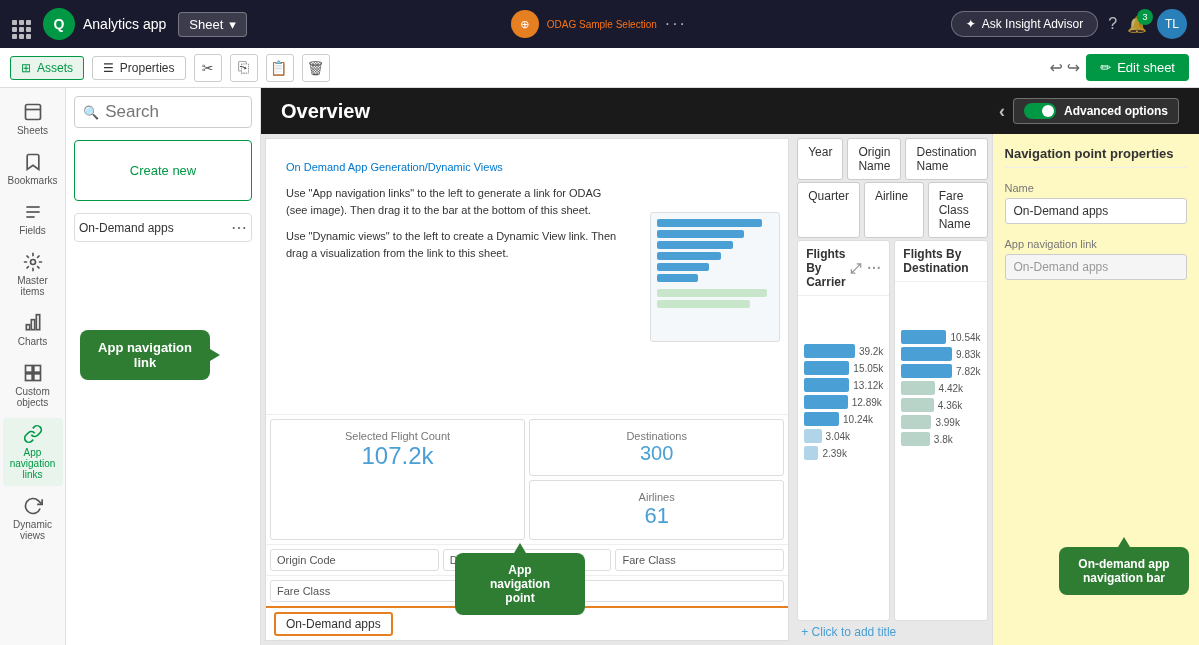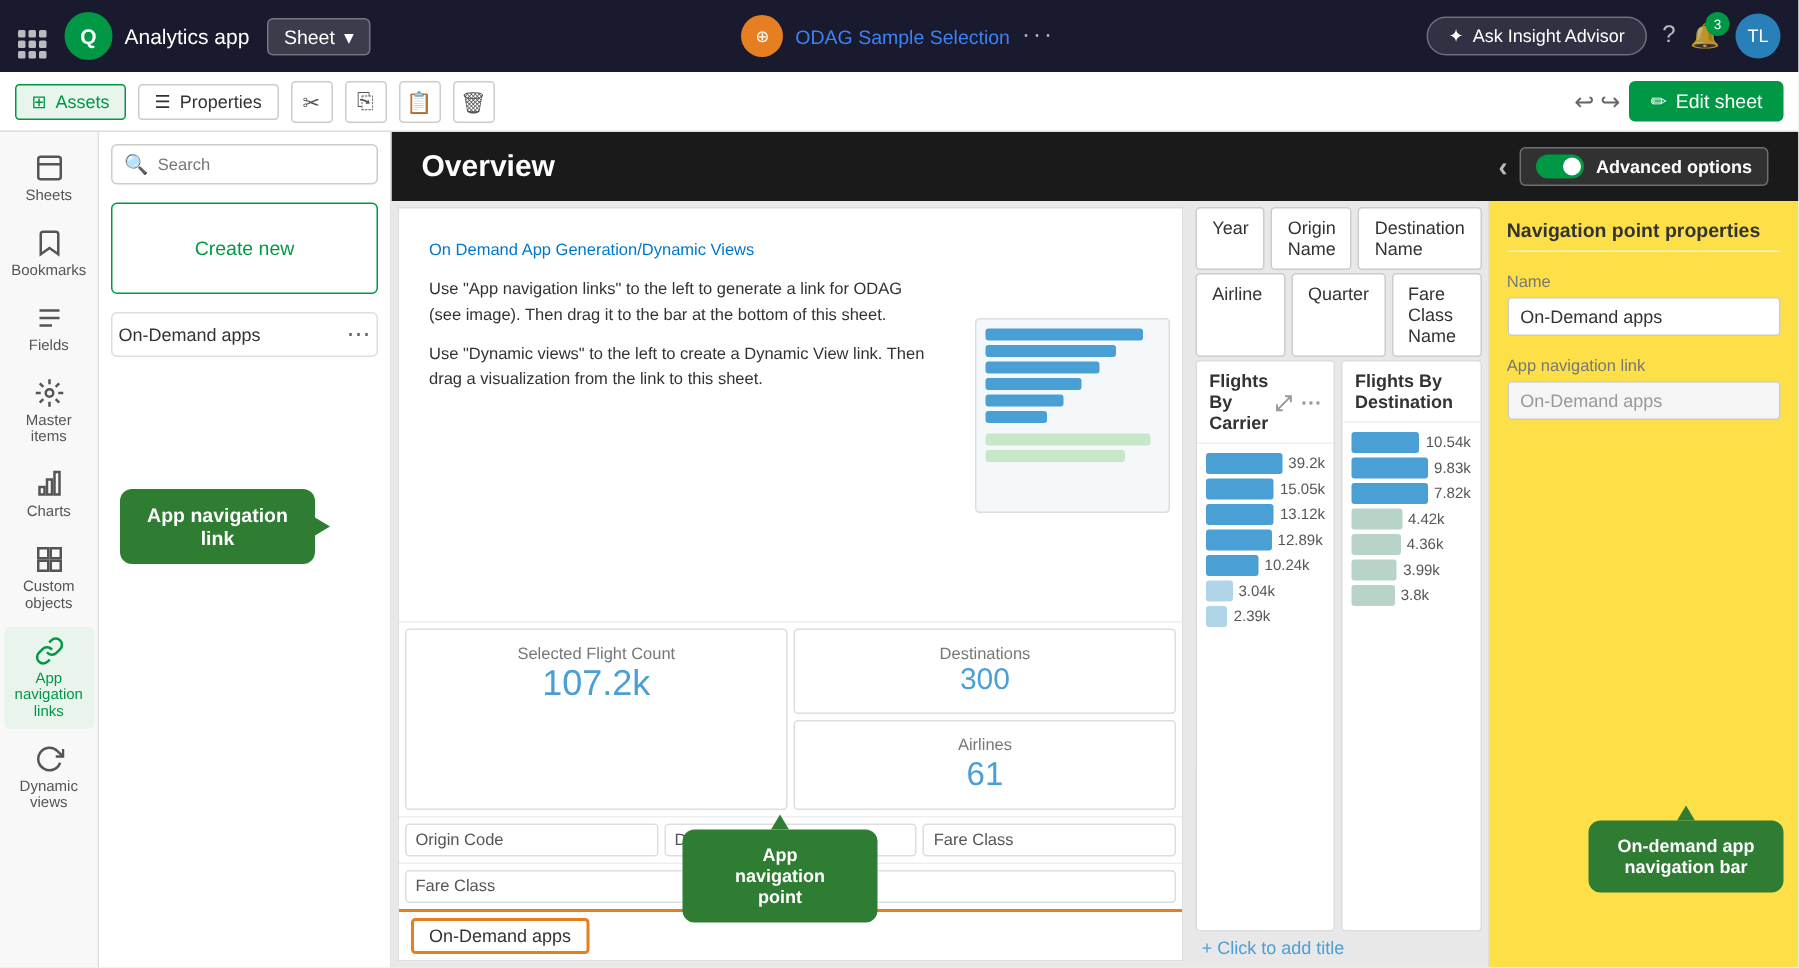--- a/index.html
+++ b/index.html
@@ -60,22 +60,22 @@
       height: 28px;
       background: #e67e22;
       border-radius: 50%;
       display: flex;
       align-items: center;
       justify-content: center;
       color: white;
       font-size: 11px;
     }
     .odag-label {
-      color: #3b82f6;
-      font-size: 13px;
+      color: #f97316;
+      font-size: 10px;
     }
     .topbar-right {
       display: flex;
       align-items: center;
       gap: 10px;
       margin-left: auto;
     }
     .insight-btn {
       background: rgba(255,255,255,0.1);
       border: 1px solid rgba(255,255,255,0.3);
@@ -230,21 +230,21 @@
       display: flex;
       align-items: center;
       border: 1px solid #ccc;
       border-radius: 4px;
       padding: 5px 8px;
       gap: 6px;
     }
     .search-box input {
       border: none;
       outline: none;
-      font-size: 11px;
+      font-size: 17px;
       width: 100%;
     }
     .create-new-btn {
       margin: 4px 8px;
       background: white;
       border: 1px solid #009845;
       border-radius: 4px;
       color: #009845;
       font-size: 13px;
       padding: 22px;
@@ -438,20 +438,21 @@
       gap: 6px;
       color: #999;
       font-size: 14px;
     }
     .chart-body {
       flex: 1;
       padding: 6px;
       display: flex;
       flex-direction: column;
       gap: 3px;
+      margin-top: 42px;
     }
     .chart-bar-row {
       display: flex;
       align-items: center;
       gap: 4px;
     }
     .chart-bar {
       height: 14px;
       background: #4a9fd5;
       border-radius: 2px;
@@ -477,21 +478,21 @@
       font-size: 28px;
       font-weight: bold;
       text-align: center;
       padding: 28px;
       border-radius: 3px;
     }
 
     
     .properties-panel {
       width: 220px;
-      background: #fde047;
+      background: #fef9c3;
       border-left: 1px solid #ddd;
       padding: 12px;
       display: flex;
       flex-direction: column;
       gap: 14px;
       justify-content: flex-end;
     }
     .props-title {
       font-size: 13px;
       font-weight: 600;
@@ -792,22 +793,22 @@
 
         <div class="sheet-right">
 
           <div class="filter-top">
             <div class="filter-top-cell">Year</div>
             <div class="filter-top-cell">Origin Name</div>
             <div class="filter-top-cell">Destination Name</div>
           </div>
 
           <div class="filter-mid">
+            <div class="filter-top-cell">Quarter</div>
             <div class="filter-top-cell">Airline</div>
-            <div class="filter-top-cell">Quarter</div>
             <div class="filter-top-cell">Fare Class Name</div>
           </div>
 
           <div class="charts-row">
             <div class="chart-card">
               <div class="chart-title-bar">
                 <span>Flights By Carrier</span>
                 <div class="chart-title-icons">
                   <span>⤢</span>
                   <span>···</span>

